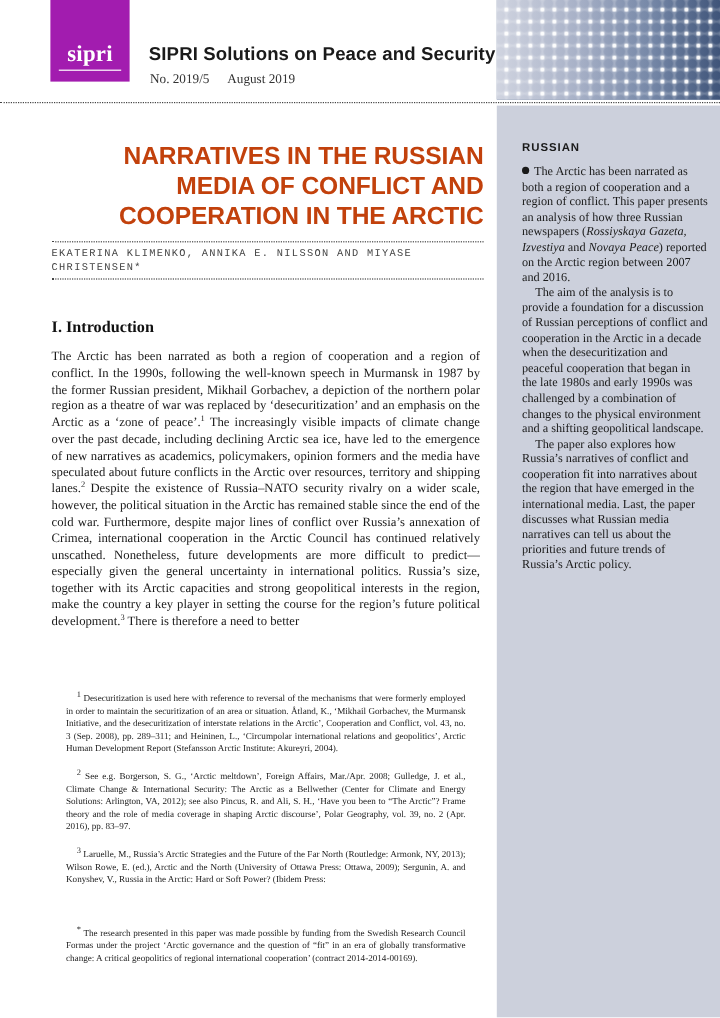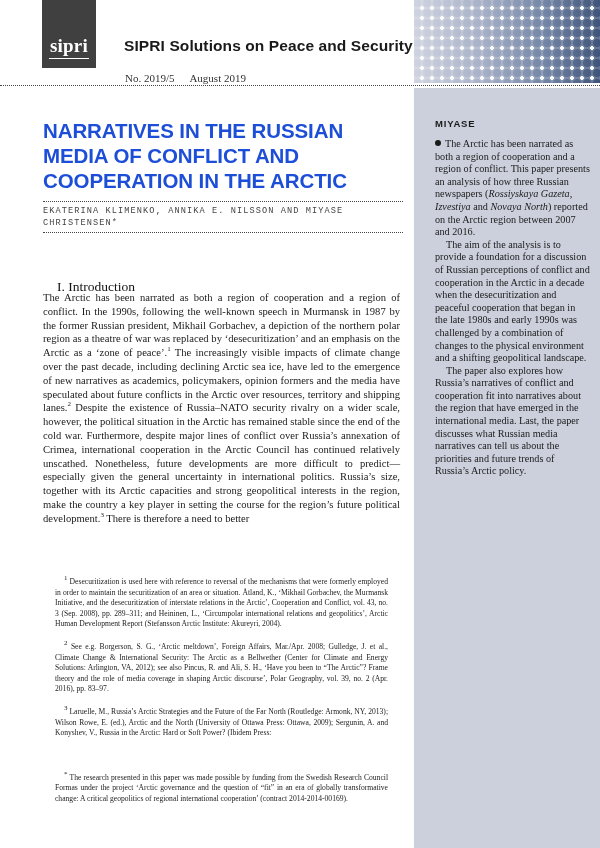--- a/index.html
+++ b/index.html
@@ -2,38 +2,38 @@
 <html><head>
 <meta charset="utf-8">
 <style>
   html, body { margin: 0; padding: 0; }
   body {
     width: 600px; height: 848px; position: relative; overflow: hidden;
     background: #ffffff; color: #1a1a1a;
     font-family: "Liberation Serif", "DejaVu Serif", serif;
   }
   .logo {
-    position: absolute; left: 42px; top: 0; width: 54px; height: 68px;
-    background: #404040;
+    position: absolute; left: 42px; top: 0; width: 66px; height: 68px;
+    background: #a21caf;
   }
   .logo-text {
     position: absolute; left: 0; right: 0; bottom: 13px; text-align: center;
     color: #fff; font-family: "Liberation Serif", serif; font-weight: bold;
     font-size: 19px; letter-spacing: 0.2px; line-height: 1;
   }
   .logo-underline {
     position: absolute; left: 7px; right: 7px; bottom: 9px; height: 1px; background: #fff;
   }
   .series-title {
     position: absolute; left: 124px; top: 37px;
     font-family: "Liberation Sans", sans-serif; font-weight: bold; font-size: 15.5px;
     color: #1a1a1a; white-space: nowrap; letter-spacing: 0.1px;
   }
   .series-sub {
-    position: absolute; left: 125px; top: 72px;
+    position: absolute; left: 125px; top: 60px;
     font-family: "Liberation Serif", serif; font-size: 11px; color: #333; white-space: nowrap;
   }
   .dotline {
     position: absolute; height: 0; border-top: 1px dotted #444;
   }
   .graphic {
     position: absolute; left: 414px; top: 0; width: 186px; height: 83px;
     background-color: #5a6f92;
     background-image:
       radial-gradient(circle, rgba(255,255,255,0.95) 0 1.6px, rgba(255,255,255,0) 2.2px),
@@ -59,21 +59,21 @@
   .summary-body {
     position: absolute; left: 435px; top: 138px; width: 155px;
     font-family: "Liberation Serif", serif; font-size: 10.2px; line-height: 12.6px; color: #1a1a1a;
   }
   .summary-body p { margin: 0; }
   .summary-body p + p { text-indent: 11px; }
   .bullet { display: inline-block; width: 6px; height: 6px; border-radius: 50%; background: #1a1a1a; margin-right: 4px; vertical-align: 1px; }
   .title {
     position: absolute; left: 43px; top: 118px; width: 360px;
     font-family: "Liberation Sans", sans-serif; font-weight: bold; font-size: 20.5px;
-    line-height: 25px; letter-spacing: -0.1px; color: #1d4ed8; text-transform: uppercase;
+    line-height: 25px; letter-spacing: -0.1px; color: #c2410c; text-transform: uppercase; text-align: right;
   }
   .authors {
     position: absolute; left: 43px; top: 205px; width: 360px;
     font-family: Liberation Mono, monospace; font-size: 8.6px; line-height: 12px;
     letter-spacing: 1.1px; color: #444; text-transform: uppercase;
   }
   .section-heading {
     position: absolute; left: 43px; top: 265px;
     font-family: "Liberation Serif", serif; font-size: 13.5px; color: #111;
   }
@@ -103,33 +103,33 @@
 <div class="series-sub">
   <span>No. 2019/5</span>
   <span style="display:inline-block;width:10px"></span>
   <span>August 2019</span>
 </div>
 
 <div class="graphic"></div>
 <div class="dotline" style="left:0;top:85px;width:600px"></div>
 
 <div class="summary-panel"></div>
-<div class="summary-heading">MIYASE</div>
+<div class="summary-heading">RUSSIAN</div>
 <div class="summary-body">
-  <p><span class="bullet"></span><span>The Arctic has been narrated as both a region of cooperation and a region of conflict. This paper presents an analysis of how three Russian newspapers (</span><em>Rossiyskaya Gazeta, Izvestiya</em><span> and </span><em>Novaya North</em><span>) reported on the Arctic region between 2007 and 2016.</span></p>
+  <p><span class="bullet"></span><span>The Arctic has been narrated as both a region of cooperation and a region of conflict. This paper presents an analysis of how three Russian newspapers (</span><em>Rossiyskaya Gazeta, Izvestiya</em><span> and </span><em>Novaya Peace</em><span>) reported on the Arctic region between 2007 and 2016.</span></p>
   <p>The aim of the analysis is to provide a foundation for a discussion of Russian perceptions of conflict and cooperation in the Arctic in a decade when the desecuritization and peaceful cooperation that began in the late 1980s and early 1990s was challenged by a combination of changes to the physical environment and a shifting geopolitical landscape.</p>
   <p>The paper also explores how Russia’s narratives of conflict and cooperation fit into narratives about the region that have emerged in the international media. Last, the paper discusses what Russian media narratives can tell us about the priorities and future trends of Russia’s Arctic policy.</p>
 </div>
 
 <h1 class="title" style="margin:0">NARRATIVES IN THE RUSSIAN MEDIA OF CONFLICT AND COOPERATION IN THE ARCTIC</h1>
 <div class="dotline" style="left:43px;top:201px;width:360px"></div>
 <div class="authors">EKATERINA KLIMENKO, ANNIKA E. NILSSON AND MIYASE CHRISTENSEN*</div>
 <div class="dotline" style="left:43px;top:232px;width:360px"></div>
 
-<h2 class="section-heading" style="margin:14px;font-weight:normal">I. Introduction</h2>
+<h2 class="section-heading" style="margin:0;font-weight:bold">I. Introduction</h2>
 <div class="intro"><span>The Arctic has been narrated as both a region of cooperation and a region of conflict. In the 1990s, following the well-known speech in Murmansk in 1987 by the former Russian president, Mikhail Gorbachev, a depiction of the northern polar region as a theatre of war was replaced by ‘desecuritization’ and an emphasis on the Arctic as a ‘zone of peace’.</span><sup>1</sup><span> The increasingly visible impacts of climate change over the past decade, including declining Arctic sea ice, have led to the emergence of new narratives as academics, policymakers, opinion formers and the media have speculated about future conflicts in the Arctic over resources, territory and shipping lanes.</span><sup>2</sup><span> Despite the existence of Russia–NATO security rivalry on a wider scale, however, the political situation in the Arctic has remained stable since the end of the cold war. Furthermore, despite major lines of conflict over Russia’s annexation of Crimea, international cooperation in the Arctic Council has continued relatively unscathed. Nonetheless, future developments are more difficult to predict—especially given the general uncertainty in international politics. Russia’s size, together with its Arctic capacities and strong geopolitical interests in the region, make the country a key player in setting the course for the region’s future political development.</span><sup>3</sup><span> There is therefore a need to better</span></div>
 
 <div class="footnotes">
   <p><sup>1</sup><span> Desecuritization is used here with reference to reversal of the mechanisms that were formerly employed in order to maintain the securitization of an area or situation. Åtland, K., ‘Mikhail Gorbachev, the Murmansk Initiative, and the desecuritization of interstate relations in the Arctic’, Cooperation and Conflict, vol. 43, no. 3 (Sep. 2008), pp. 289–311; and Heininen, L., ‘Circumpolar international relations and geopolitics’, Arctic Human Development Report (Stefansson Arctic Institute: Akureyri, 2004).</span></p>
   <p><sup>2</sup><span> See e.g. Borgerson, S. G., ‘Arctic meltdown’, Foreign Affairs, Mar./Apr. 2008; Gulledge, J. et al., Climate Change &amp; International Security: The Arctic as a Bellwether (Center for Climate and Energy Solutions: Arlington, VA, 2012); see also Pincus, R. and Ali, S. H., ‘Have you been to “The Arctic”? Frame theory and the role of media coverage in shaping Arctic discourse’, Polar Geography, vol. 39, no. 2 (Apr. 2016), pp. 83–97.</span></p>
   <p><sup>3</sup><span> Laruelle, M., Russia’s Arctic Strategies and the Future of the Far North (Routledge: Armonk, NY, 2013); Wilson Rowe, E. (ed.), Arctic and the North (University of Ottawa Press: Ottawa, 2009); Sergunin, A. and Konyshev, V., Russia in the Arctic: Hard or Soft Power? (Ibidem Press:</span></p>
   <div class="gap"></div>
   <p><sup>*</sup><span> The research presented in this paper was made possible by funding from the Swedish Research Council Formas under the project ‘Arctic governance and the question of “fit” in an era of globally transformative change: A critical geopolitics of regional international cooperation’ (contract 2014-2014-00169).</span></p>
 </div>
 

